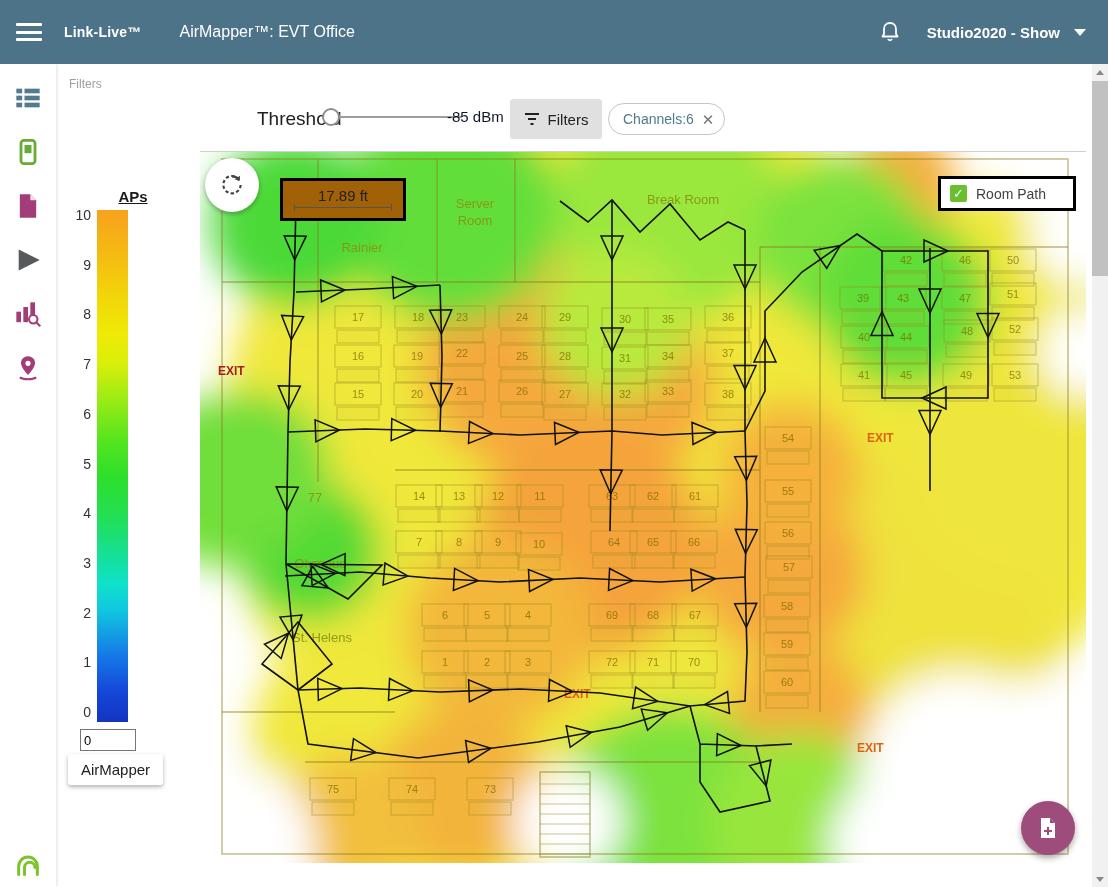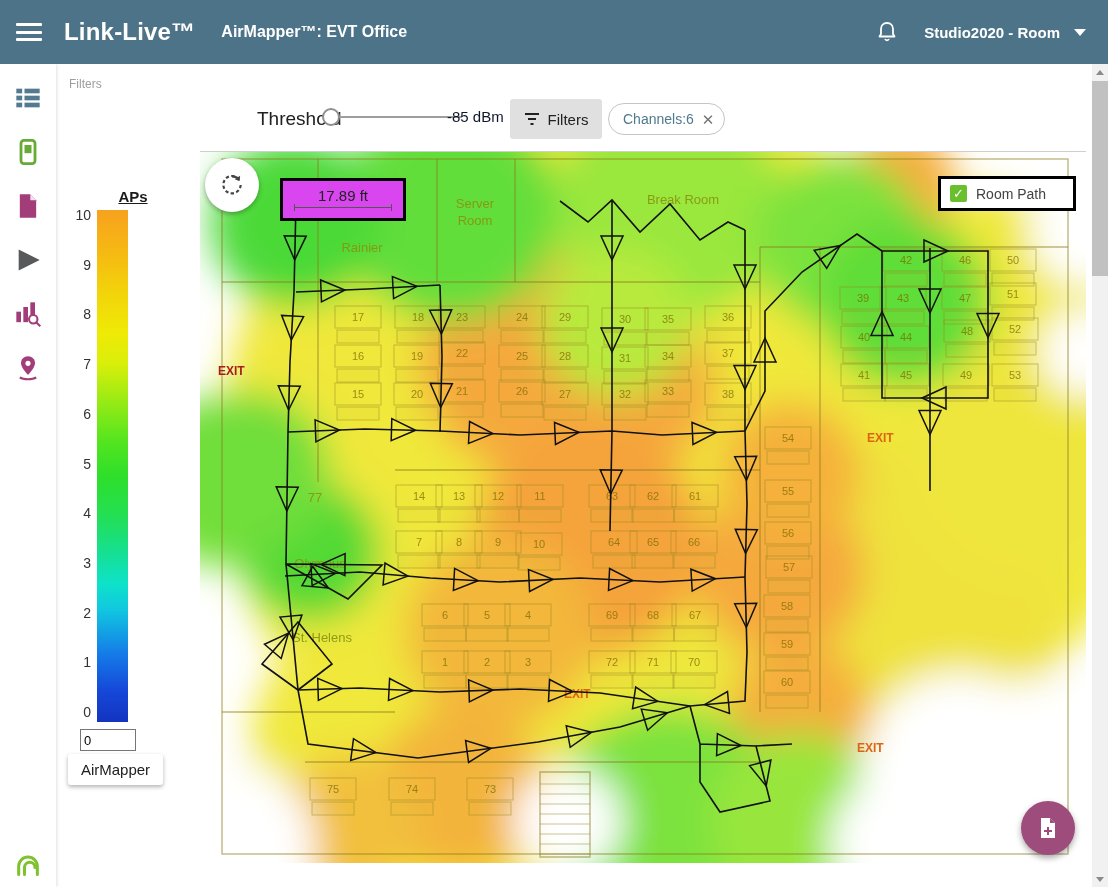--- a/index.html
+++ b/index.html
@@ -4,22 +4,22 @@
 <style>
   html,body{margin:0;padding:0;background:#fff;}
   body{font-family:"Liberation Sans","DejaVu Sans",sans-serif;-webkit-font-smoothing:antialiased;}
   #page{position:relative;width:1108px;height:887px;overflow:hidden;background:#fff;}
 
   
   .header{position:absolute;left:0;top:0;width:1108px;height:64px;background:#4d7389;color:#fff;
           display:flex;align-items:center;z-index:30;}
   .hamburger{width:26px;height:18px;margin-left:16px;display:flex;flex-direction:column;justify-content:space-between;cursor:pointer;}
   .hamburger span{display:block;height:3px;background:#fff;border-radius:1px;}
-  .app-title{font-size:24px;font-weight:bold;margin-left:22px;letter-spacing:.2px;}
-  .page-title{font-size:16px;font-weight:bold;margin-left:26px;}
+  .app-title{font-size:14px;font-weight:bold;margin-left:22px;letter-spacing:.2px;}
+  .page-title{font-size:16px;font-weight:normal;margin-left:38px;}
   .header-right{position:absolute;right:22px;top:0;height:64px;display:flex;align-items:center;gap:26px;}
   .account{font-size:15px;font-weight:bold;display:flex;align-items:center;gap:14px;}
   .caret{width:0;height:0;border-left:6px solid transparent;border-right:6px solid transparent;border-top:7px solid #fff;}
 
   
   .sidebar{position:absolute;left:0;top:64px;width:56px;height:823px;background:#fff;z-index:20;
            box-shadow:1px 0 3px rgba(0,0,0,.12);}
   .side-icon{position:absolute;left:14px;width:28px;height:28px;cursor:pointer;}
 
   
@@ -51,21 +51,21 @@
   .min-input{position:absolute;left:80px;top:729px;width:48px;height:20px;border:1px solid #767676;font-size:13px;
              padding:0 3px;font-family:"Liberation Sans",sans-serif;}
   .autoscale-btn{position:absolute;left:68px;top:754px;width:95px;height:31px;background:#fff;border:none;border-radius:3px;
              box-shadow:0 2px 4px rgba(0,0,0,.3);font-size:15px;color:#212121;cursor:pointer;
              font-family:"Liberation Sans",sans-serif;}
 
   
   .map-wrap{position:absolute;left:200px;top:151px;width:886px;height:711px;background:#fff;border-top:1px solid #cfcfcf;}
   .rotate-btn{position:absolute;left:205px;top:158px;width:54px;height:54px;border-radius:50%;background:#fff;
               box-shadow:0 2px 5px rgba(0,0,0,.3);display:flex;align-items:center;justify-content:center;cursor:pointer;z-index:6;}
-  .scale-box{position:absolute;left:280px;top:178px;width:120px;height:37px;background:#d946ef;border:3px solid #000;
+  .scale-box{position:absolute;left:280px;top:178px;width:120px;height:37px;background:#a16207;border:3px solid #000;
              z-index:6;display:flex;flex-direction:column;align-items:center;justify-content:center;}
   .scale-box .txt{font-size:15px;color:#222;line-height:16px;}
   .scale-box .bar{width:96px;height:7px;border-left:1px solid #555;border-right:1px solid #555;position:relative;}
   .scale-box .bar:after{content:"";position:absolute;left:0;right:0;top:3px;height:1px;background:#555;}
   .showpath-box{position:absolute;left:938px;top:176px;width:123px;height:29px;background:#fff;border:3px solid #000;
                 z-index:6;display:flex;align-items:center;gap:9px;padding-left:9px;cursor:pointer;}
   .showpath-box .cb{width:17px;height:17px;background:#6abf2e;border-radius:2px;color:#fff;font-size:13px;
                     display:flex;align-items:center;justify-content:center;font-weight:bold;}
   .showpath-box .lbl{font-size:14px;color:#424242;}
 
@@ -94,21 +94,21 @@
         <span></span>
       </div>
     <div class="app-title">Link-Live™</div>
     <div class="page-title">AirMapper™: EVT Office</div>
     <div class="header-right">
       <svg width="22" height="24" viewBox="0 0 22 24">
         <path d="M11 3 C7 3 5 6 5 9 L5 14 L3.5 16.5 L18.5 16.5 L17 14 L17 9 C17 6 15 3 11 3 Z" fill="none" stroke="#fff" stroke-width="1.8" stroke-linejoin="round"></path>
         <path d="M9 19 A2.2 2.2 0 0 0 13 19" fill="none" stroke="#fff" stroke-width="1.8"></path>
       </svg>
       <div class="account">
-        <span>Studio2020 - Room</span>
+        <span>Studio2020 - Show</span>
         <span class="caret"></span>
       </div>
     </div>
   </div>
 
   <div class="sidebar">
     <svg class="side-icon" style="top:20px" viewBox="0 0 24 24">
       <g fill="#527a90">
           <rect x="2" y="4" width="5" height="4"></rect>
           <rect x="9" y="4" width="13" height="4"></rect>

